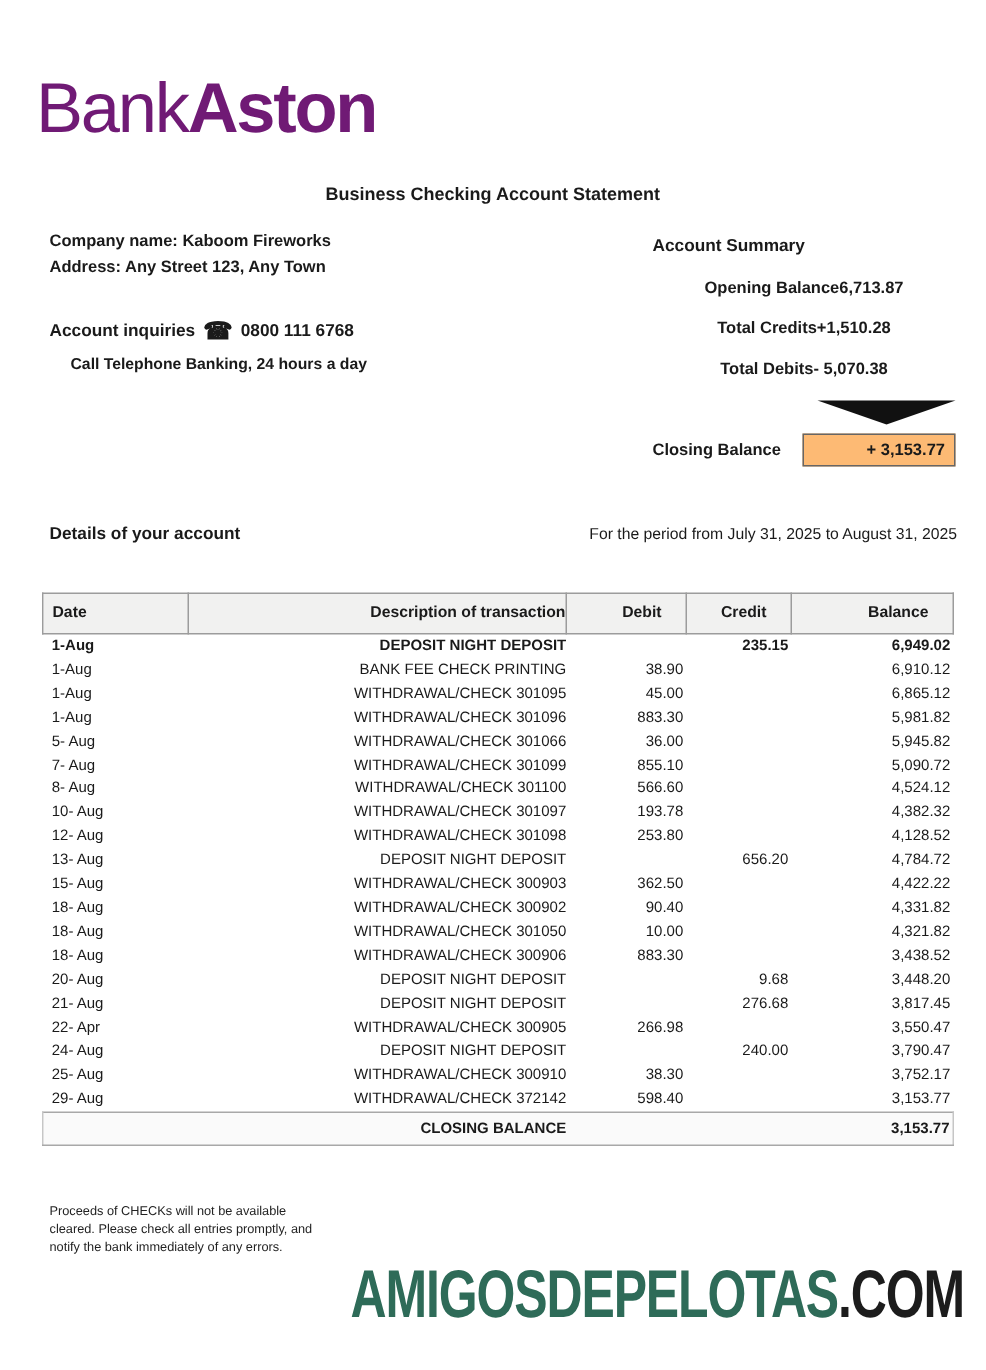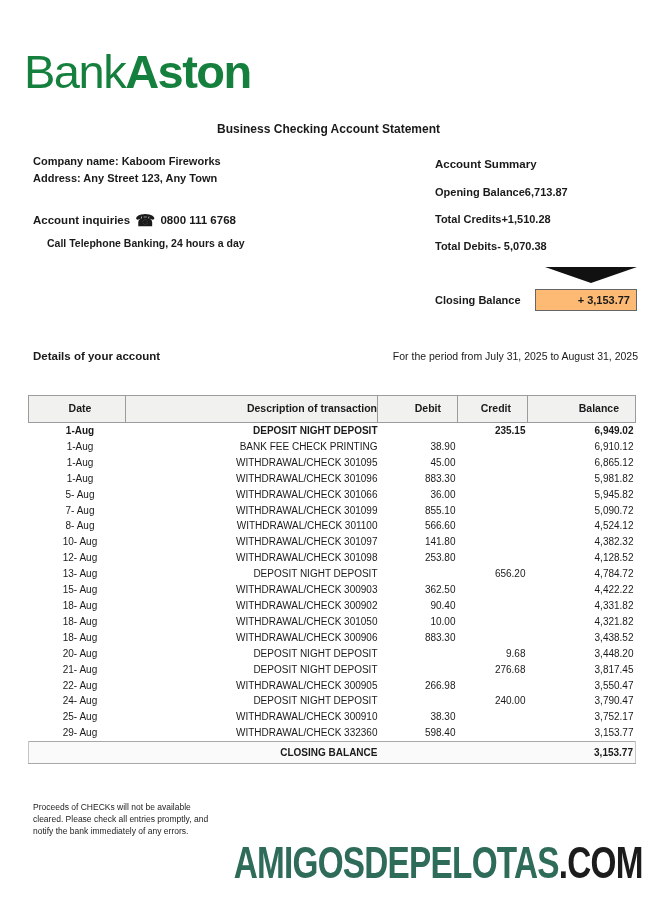--- a/index.html
+++ b/index.html
@@ -18,42 +18,42 @@
   
   .doc-title{position:absolute;top:122px;left:0;width:100%;text-align:center;font-size:12px;font-weight:bold;}
   
   .company-block{position:absolute;left:33px;top:153px;font-size:11px;font-weight:bold;line-height:1.5;}
   .inquiries{position:absolute;left:33px;top:211px;font-size:11.5px;font-weight:bold;}
   .inquiries .phone-glyph{font-size:16px;vertical-align:-2px;padding:0 2px;}
   .tel-banking{position:absolute;left:47px;top:237px;font-size:10.5px;font-weight:bold;}
   
   .summary{position:absolute;left:435px;top:158px;width:202px;font-size:11px;font-weight:bold;}
   .summary h2{font-size:11.5px;font-weight:bold;margin:0 0 16px 0;}
-  .summary-row{display:flex;justify-content:flex-start;margin-bottom:15px;}
+  .summary-row{display:flex;justify-content:center;margin-bottom:15px;}
   .arrow-down{width:0;height:0;border-left:46px solid transparent;border-right:46px solid transparent;
     border-top:16px solid #111;margin:2px 0 6px auto;}
   .closing-row{display:flex;align-items:center;justify-content:space-between;}
   .closing-box{border:1px solid #666;width:88px;padding:4px 6px;text-align:right;background:#fdba74;}
   
   .details-line{position:absolute;left:33px;right:19px;top:350px;display:flex;justify-content:space-between;align-items:center;}
   .details-line .head{font-size:11.5px;font-weight:bold;}
   .details-line .period{font-size:10.5px;margin-left:20px;}
   
   .txn-table{position:absolute;left:28px;top:395px;width:607px;border-collapse:collapse;table-layout:fixed;}
   .txn-table col.c-date{width:97px;}
   .txn-table col.c-desc{width:252px;}
   .txn-table col.c-debit{width:80px;}
   .txn-table col.c-credit{width:70px;}
   .txn-table col.c-balance{width:108px;}
   .txn-table thead td{
     background:#f1f1f0;border:1px solid #9c9c9c;font-weight:bold;font-size:10.5px;
     height:26px;padding:0;
   }
   .txn-table td{font-size:10px;line-height:15.9px;padding:0;white-space:nowrap;overflow:hidden;}
-  .txn-table .t-date{padding-left:6px;text-align:center;}
+  .txn-table .t-date{padding-left:6px;text-align:left;}
   .txn-table .t-desc{text-align:right;}
   .txn-table .t-num{text-align:right;padding-right:2px;}
   .txn-table thead .t-num{padding-right:16px;}
   .txn-table tbody tr:first-child td{font-weight:bold;}
   .txn-table tr.closing td{
     font-weight:bold;background:#fafafa;height:21px;
     border-top:1px solid #a8a8a8;border-bottom:1px solid #a8a8a8;
   }
   .txn-table tr.closing td:first-child{border-left:1px solid #c6c6c6;}
   .txn-table tr.closing td:last-child{border-right:1px solid #c6c6c6;}
@@ -63,21 +63,21 @@
     position:absolute;right:14px;top:840px;white-space:nowrap;
     font-size:45px;font-weight:bold;letter-spacing:-1px;line-height:1;
     transform:scaleX(0.74);transform-origin:100% 50%;
   }
 </style>
 </head>
 <body>
 
 <div class="page">
 
-  <div class="logo" style="color: #15803d;">
+  <div class="logo" style="color: #701a75;">
     <span class="light">Bank</span><span class="strong">Aston</span>
   </div>
 
   <div class="doc-title">Business Checking Account Statement</div>
 
   <div class="company-block">
     <div>Company name: Kaboom Fireworks</div>
     <div>Address: Any Street 123, Any Town</div>
   </div>
 
@@ -178,21 +178,21 @@
         <tr>
       <td class="t-date">8- Aug</td>
       <td class="t-desc">WITHDRAWAL/CHECK 301100</td>
       <td class="t-num">566.60</td>
       <td class="t-num"></td>
       <td class="t-num">4,524.12</td>
     </tr>
         <tr>
       <td class="t-date">10- Aug</td>
       <td class="t-desc">WITHDRAWAL/CHECK 301097</td>
-      <td class="t-num">141.80</td>
+      <td class="t-num">193.78</td>
       <td class="t-num"></td>
       <td class="t-num">4,382.32</td>
     </tr>
         <tr>
       <td class="t-date">12- Aug</td>
       <td class="t-desc">WITHDRAWAL/CHECK 301098</td>
       <td class="t-num">253.80</td>
       <td class="t-num"></td>
       <td class="t-num">4,128.52</td>
     </tr>
@@ -239,21 +239,21 @@
       <td class="t-num">3,448.20</td>
     </tr>
         <tr>
       <td class="t-date">21- Aug</td>
       <td class="t-desc">DEPOSIT NIGHT DEPOSIT</td>
       <td class="t-num"></td>
       <td class="t-num">276.68</td>
       <td class="t-num">3,817.45</td>
     </tr>
         <tr>
-      <td class="t-date">22- Aug</td>
+      <td class="t-date">22- Apr</td>
       <td class="t-desc">WITHDRAWAL/CHECK 300905</td>
       <td class="t-num">266.98</td>
       <td class="t-num"></td>
       <td class="t-num">3,550.47</td>
     </tr>
         <tr>
       <td class="t-date">24- Aug</td>
       <td class="t-desc">DEPOSIT NIGHT DEPOSIT</td>
       <td class="t-num"></td>
       <td class="t-num">240.00</td>
@@ -261,21 +261,21 @@
     </tr>
         <tr>
       <td class="t-date">25- Aug</td>
       <td class="t-desc">WITHDRAWAL/CHECK 300910</td>
       <td class="t-num">38.30</td>
       <td class="t-num"></td>
       <td class="t-num">3,752.17</td>
     </tr>
         <tr>
       <td class="t-date">29- Aug</td>
-      <td class="t-desc">WITHDRAWAL/CHECK 332360</td>
+      <td class="t-desc">WITHDRAWAL/CHECK 372142</td>
       <td class="t-num">598.40</td>
       <td class="t-num"></td>
       <td class="t-num">3,153.77</td>
     </tr>
       </tbody>
     <tbody>
       <tr class="closing">
         <td class="t-date"></td>
         <td class="t-desc">CLOSING BALANCE</td>
         <td class="t-num"></td>

